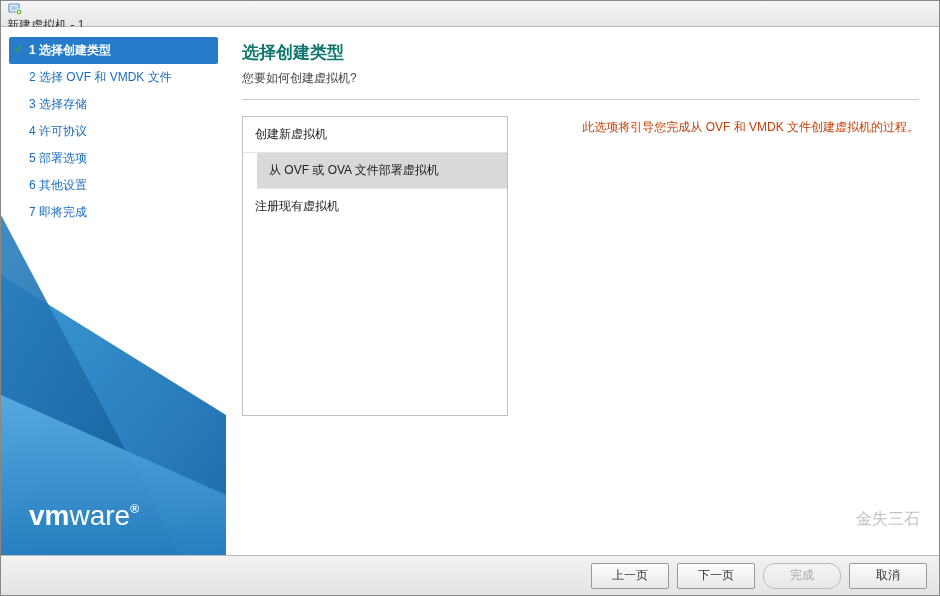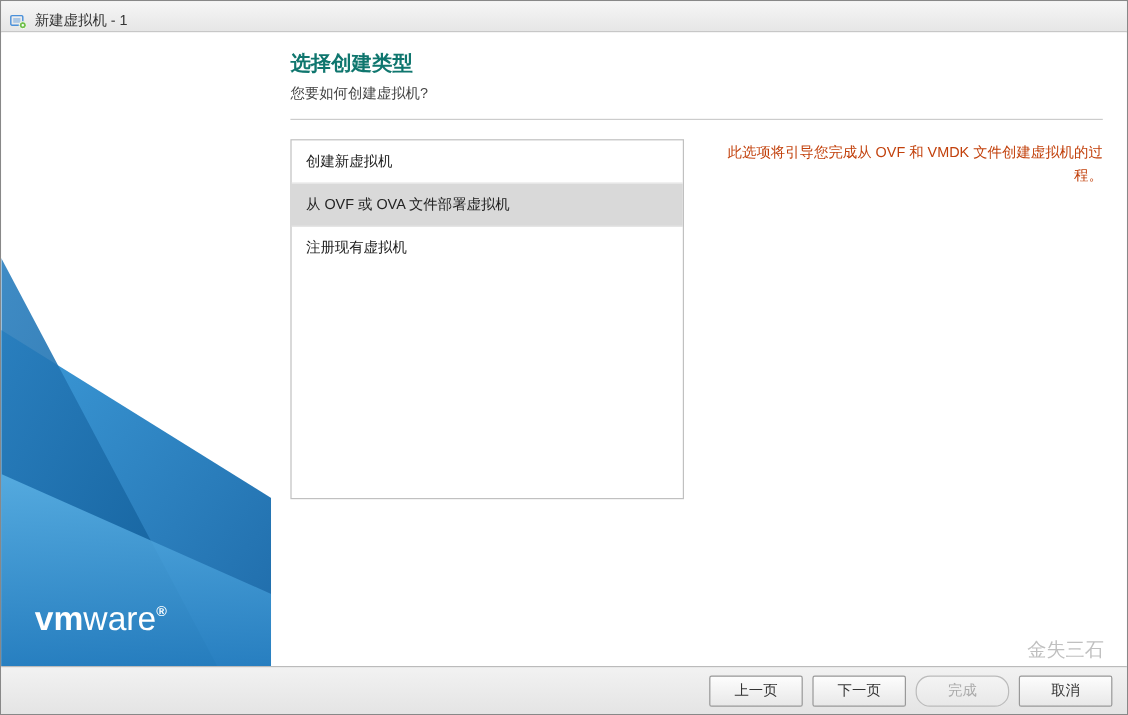--- a/index.html
+++ b/index.html
@@ -1,59 +1,68 @@
 <!DOCTYPE html>
 <html><head>
   <meta charset="utf-8">
   <style>
     * { margin: 0; padding: 0; box-sizing: border-box; }
     body { font-family: Arial, "Microsoft YaHei", sans-serif; font-size: 12px; background: #fff; }
     .window { width: 940px; height: 596px; border: 1px solid #888; display: flex; flex-direction: column; background: #fff; }
-    .titlebar { height: 26px; background: linear-gradient(to bottom, #f6f6f6, #e6e6e6); border-bottom: 1px solid #bbb; display: flex; align-items: flex-end; padding: 0 6px; font-size: 12px; color: #333; }
+    .titlebar { height: 26px; background: linear-gradient(to bottom, #f6f6f6, #e6e6e6); border-bottom: 1px solid #bbb; display: flex; align-items: flex-start; padding: 0 6px; font-size: 12px; color: #333; flex-direction: column; }
     .titlebar-icon { width: 16px; height: 16px; margin-right: 6px; display: flex; align-items: center; justify-content: center; }
     .content-area { flex: 1; display: flex; position: relative; background: #fff; }
     .sidebar { width: 225px; display: flex; flex-direction: column; position: relative; padding-top: 10px; }
     .step-list { list-style: none; padding: 0 8px; }
     .step-item { padding: 5px 4px 5px 20px; font-size: 12px; color: #1a6bbc; cursor: pointer; position: relative; }
     .step-item.active { background: #267cc9; color: #fff; font-weight: bold; border-radius: 2px; }
     .step-item.active::before { content: "✓"; color: #2fa82f; position: absolute; left: 4px; top: 5px; font-weight: bold; }
     .sidebar-graphic { position: absolute; bottom: 0; left: 0; width: 225px; height: 340px; overflow: hidden; }
     .main-panel { flex: 1; padding: 14px 20px 14px 16px; display: flex; flex-direction: column; }
     .main-title { font-size: 17px; font-weight: bold; color: #0f766e; margin-bottom: 6px; }
     .main-subtitle { font-size: 12px; color: #444; margin-bottom: 12px; }
     .main-divider { border: none; border-top: 1px solid #ccc; margin-bottom: 16px; }
     .main-body { display: flex; gap: 20px; flex: 1; align-items: flex-start; }
-    .option-list { width: 328px; border: 1px solid #c0c0c0; height: 300px; background: #fff; }
+    .option-list { width: 266px; border: 1px solid #c0c0c0; height: 300px; background: #fff; }
     .option-item { padding: 9px 12px; font-size: 12px; color: #222; border-bottom: 1px solid #e6e6e6; cursor: pointer; }
-    .option-item.selected { background: #d9d9d9; }
+    .option-item.selected { background: #d9d9d9; margin-left: 14px; }
     .option-item:last-child { border-bottom: none; }
     .option-description { flex: 1; font-size: 12px; color: #c2410c; line-height: 1.6; padding-top: 2px; text-align: right; }
     .footer { height: 40px; background: linear-gradient(to bottom, #f2f2f2, #e4e4e4); border-top: 1px solid #bbb; display: flex; align-items: center; justify-content: flex-end; padding: 0 12px; gap: 8px; }
     .btn { min-width: 78px; height: 26px; background: linear-gradient(to bottom, #fdfdfd, #e8e8e8); border: 1px solid #999; border-radius: 2px; font-size: 12px; color: #333; cursor: pointer; padding: 0 14px; }
     .btn:disabled { color: #aaa; cursor: default; background: linear-gradient(to bottom, #f4f4f4, #e8e8e8); border-color: #bbb; border-radius: 12px; }
-    .watermark { position: absolute; bottom: 43px; right: 20px; font-size: 16px; color: rgba(130,130,130,0.5); pointer-events: none; font-family: Liberation Mono, monospace; }
+    .watermark { position: absolute; bottom: 66px; right: 20px; font-size: 16px; color: rgba(130,130,130,0.5); pointer-events: none; font-family: Liberation Mono, monospace; }
   </style>
 </head>
 <body>
 
 <div class="window">
   <div class="titlebar">
     <span class="titlebar-icon">
       <svg width="16" height="16" viewBox="0 0 16 16">
         <rect x="2" y="3" width="10" height="8" rx="1" fill="none" stroke="#4a90d9" stroke-width="1.2"></rect>
         <rect x="4" y="5" width="6" height="4" fill="#4a90d9" opacity="0.4"></rect>
         <circle cx="12" cy="11" r="3" fill="#6fbf4a" stroke="#fff" stroke-width="0.8"></circle>
         <path d="M11 11 h2 M12 10 v2" stroke="#fff" stroke-width="1"></path>
       </svg>
     </span>
     <span>新建虚拟机 - 1</span>
   </div>
 
   <div class="content-area">
     <div class="sidebar">
+      <ul class="step-list">
+        <li class="step-item active"><span>1 选择创建类型</span></li>
+        <li class="step-item"><span>2 选择 OVF 和 VMDK 文件</span></li>
+        <li class="step-item"><span>3 选择存储</span></li>
+        <li class="step-item"><span>4 许可协议</span></li>
+        <li class="step-item"><span>5 部署选项</span></li>
+        <li class="step-item"><span>6 其他设置</span></li>
+        <li class="step-item"><span>7 即将完成</span></li>
+      </ul>
       <div class="sidebar-graphic">
         <svg width="225" height="340" viewBox="0 0 225 340">
           <defs>
             <linearGradient id="tri1" x1="0" y1="0" x2="1" y2="1">
               <stop offset="0%" stop-color="#3d9bd9"></stop>
               <stop offset="100%" stop-color="#1e6aa8"></stop>
             </linearGradient>
             <linearGradient id="tri2" x1="0" y1="0" x2="1" y2="1">
               <stop offset="0%" stop-color="#2a7fbf"></stop>
               <stop offset="100%" stop-color="#0f5a94"></stop>

